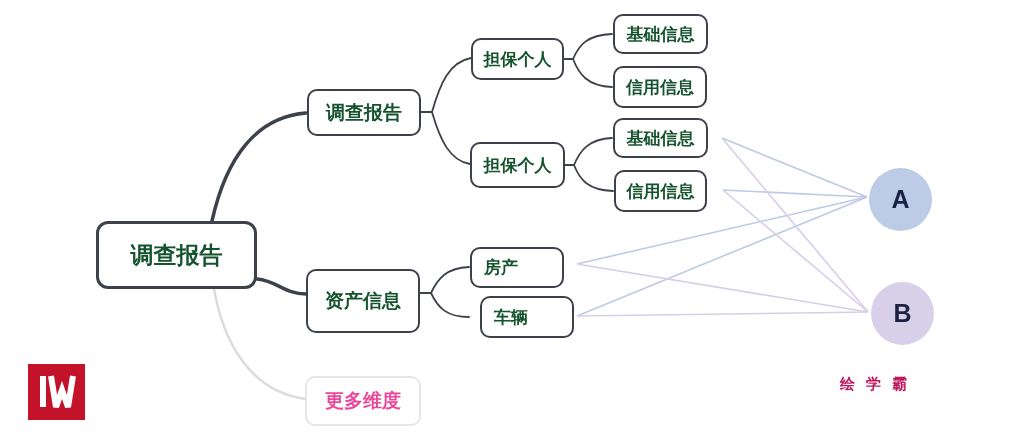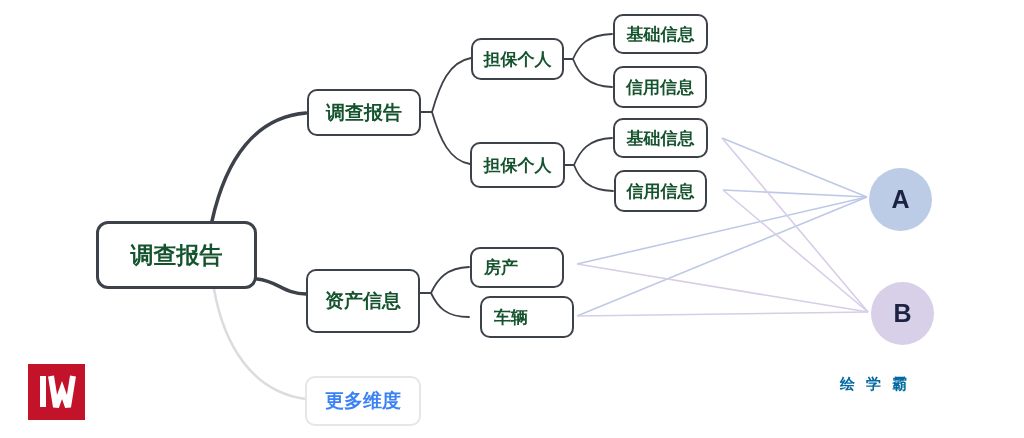--- a/index.html
+++ b/index.html
@@ -11,32 +11,32 @@
   .node{
     position:absolute;box-sizing:border-box;background:#ffffff;
     border:2.5px solid #3d4149;border-radius:10px;
     display:flex;align-items:center;justify-content:center;
     color:#14532d;font-weight:600;white-space:nowrap;z-index:2;
   }
   .node.root{border-width:3px;border-radius:12px;font-size:23px;font-weight:700;}
   .node.lvl1{font-size:19px;}
   .node.lvl2{font-size:17px;}
   .node.left-align{justify-content:flex-start;padding-left:12px;}
-  .node.muted{border-color:#e6e6ea;color:#3b82f6;text-align:right;}
+  .node.muted{border-color:#e6e6ea;color:#ec4899;text-align:right;}
   .target{
     position:absolute;width:63px;height:63px;border-radius:50%;
     display:flex;align-items:center;justify-content:center;
     font-size:25px;font-weight:600;color:#1c2342;z-index:2;
   }
   .logo{
     position:absolute;left:28px;top:364px;width:57px;height:56px;z-index:3;
   }
   .brand{
     position:absolute;left:840px;top:375px;width:120px;
-    font-size:15px;font-weight:700;color:#0369a1;letter-spacing:11px;z-index:3;
+    font-size:15px;font-weight:700;color:#be185d;letter-spacing:11px;z-index:3;
   }
 </style>
 </head>
 <body>
 
 <div class="stage">
 
   <svg class="edges" viewBox="0 0 1024 438">
 
     <g fill="none" stroke-width="1.6" stroke="#bdc9e6">

